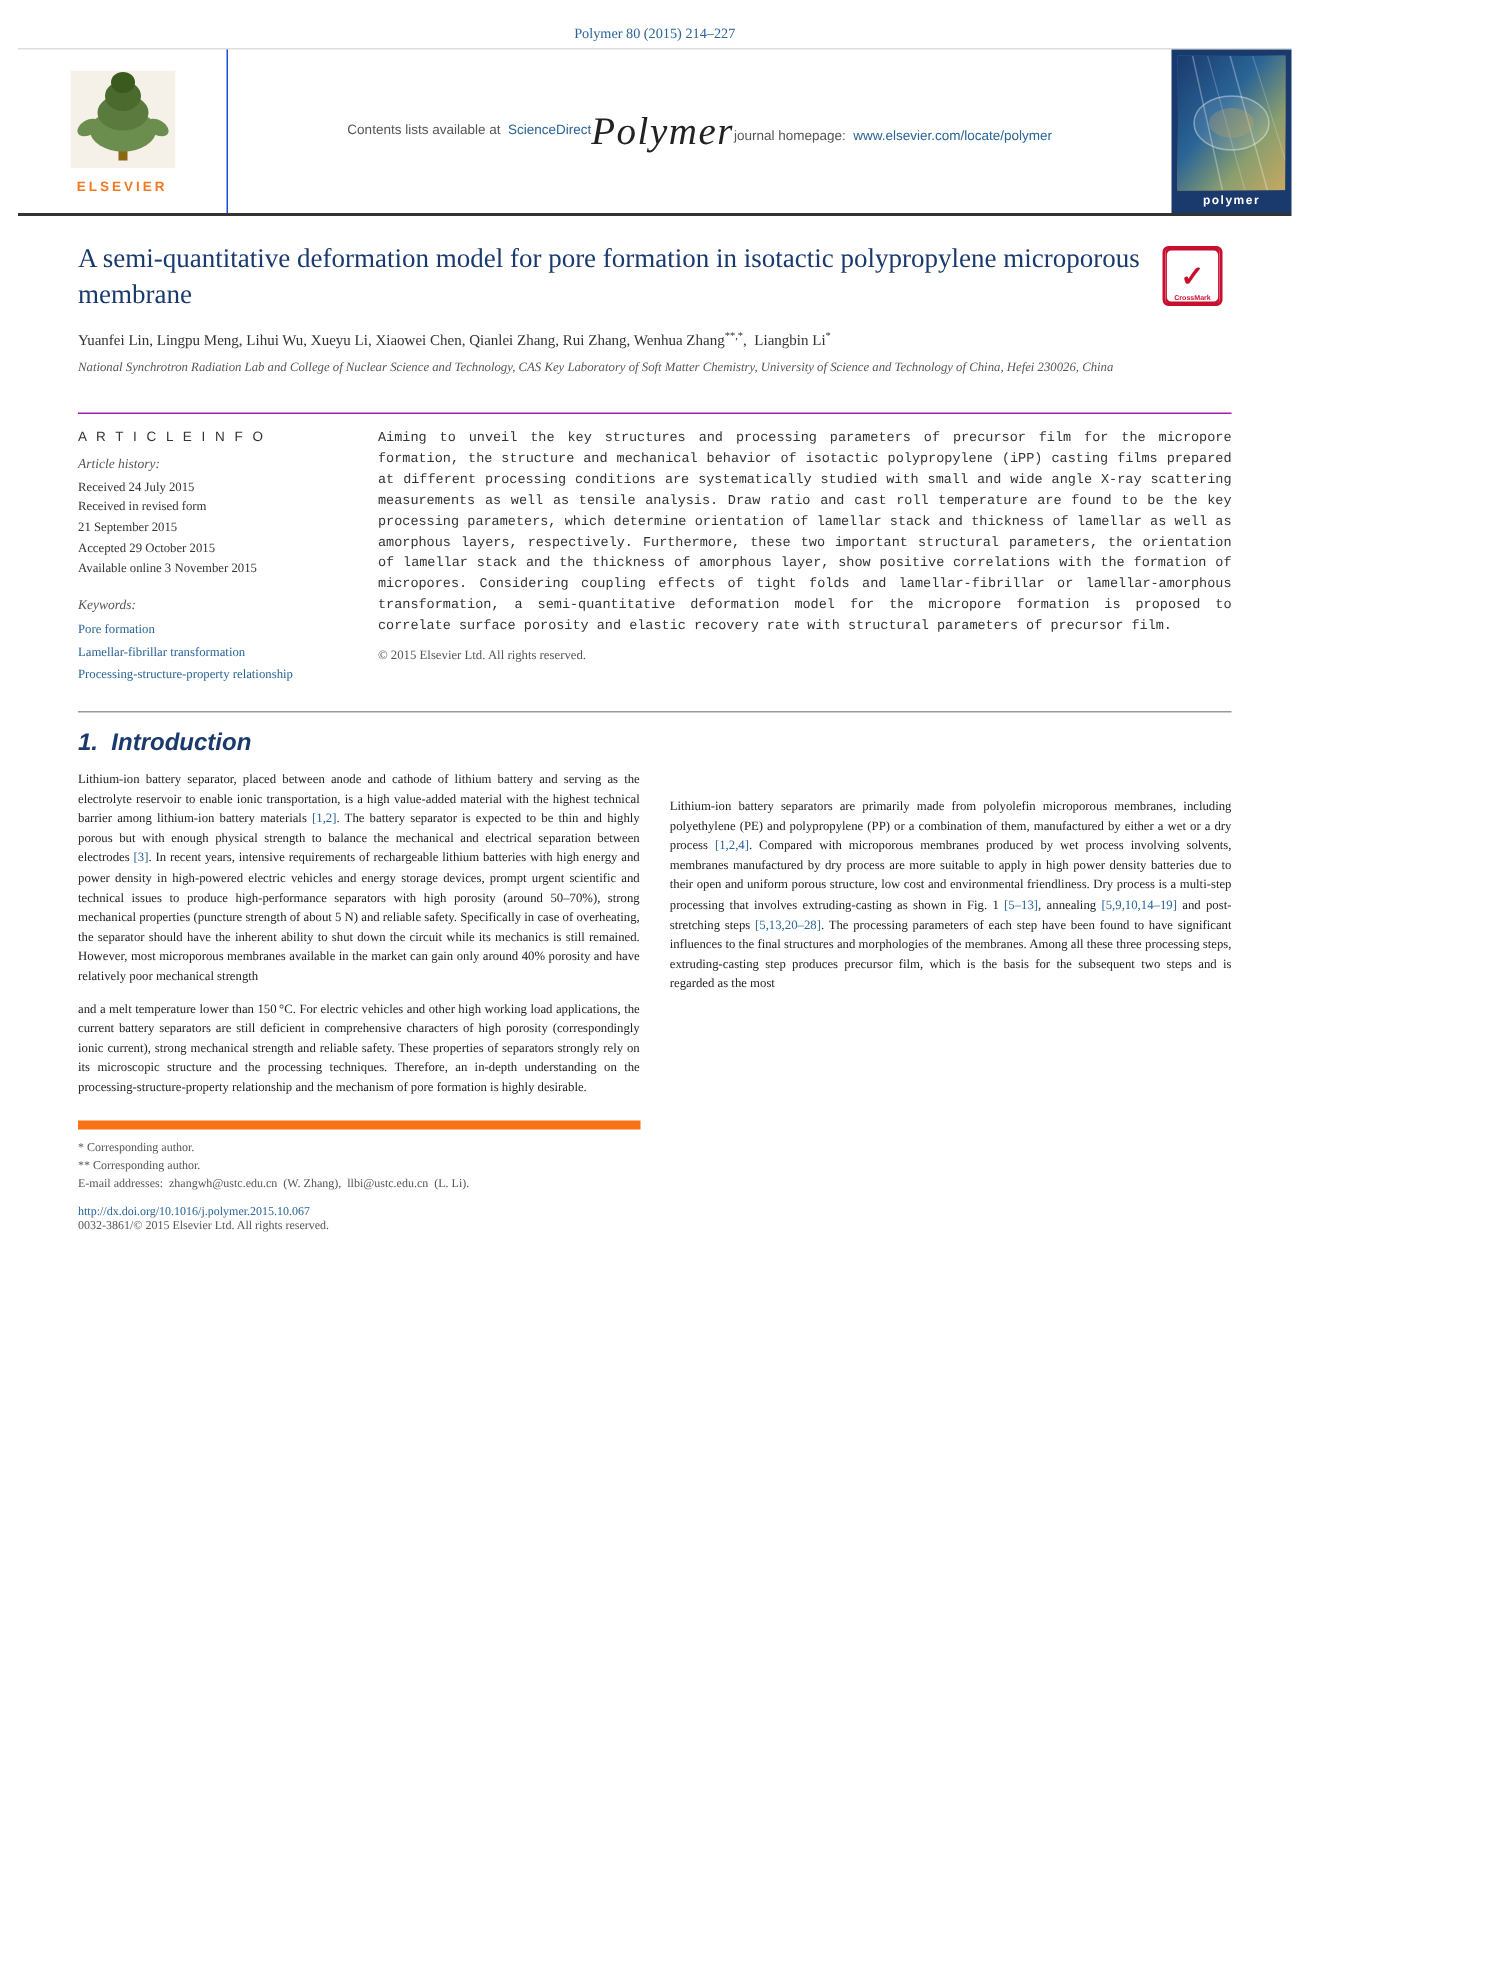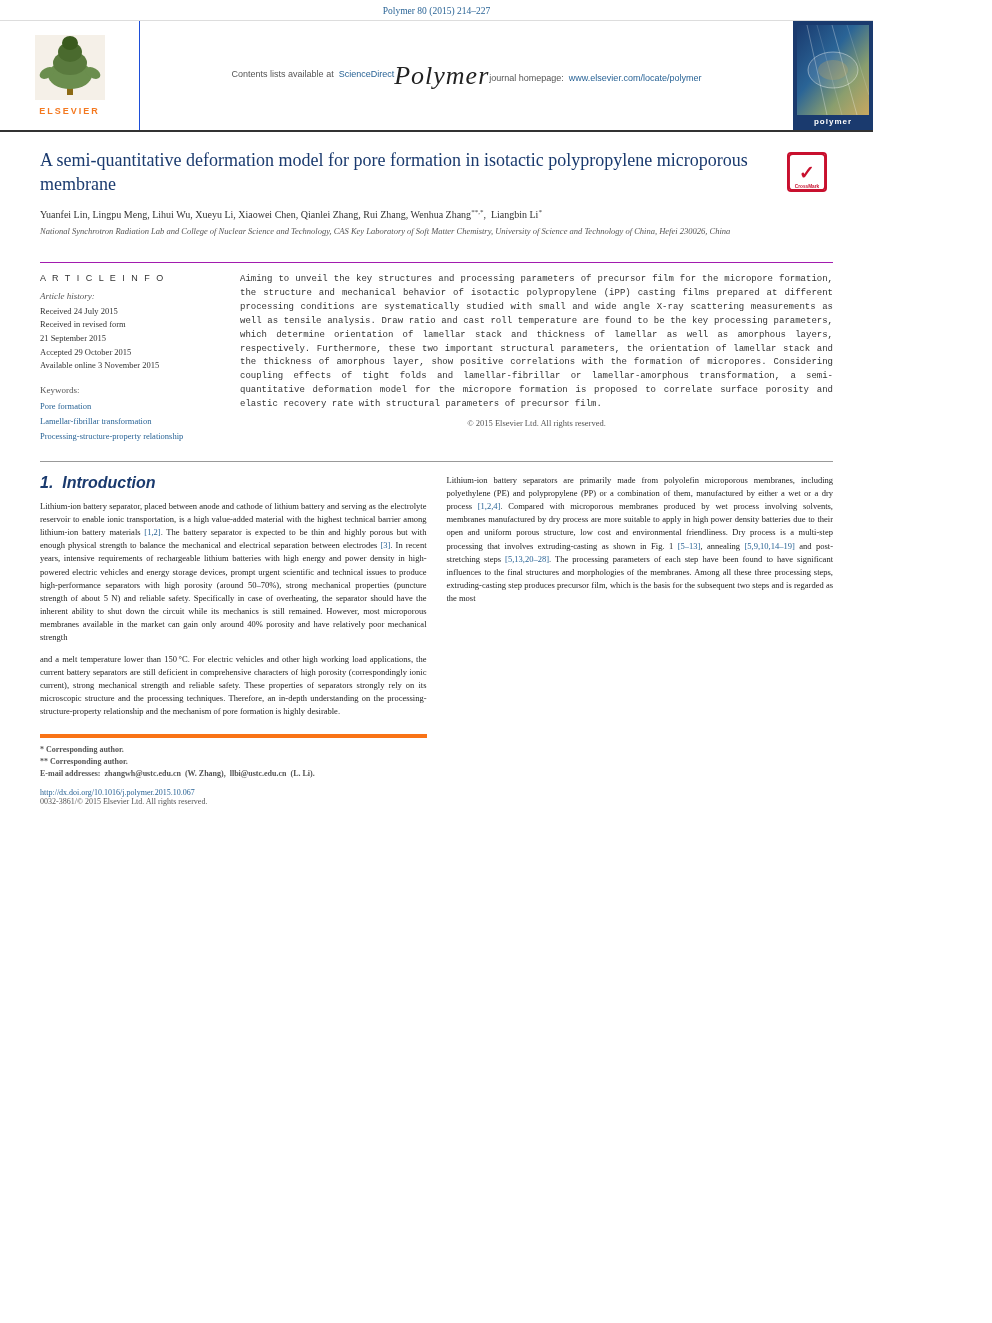--- a/index.html
+++ b/index.html
@@ -9,21 +9,21 @@
       font-size: 10px;
       color: #000;
       width: 992px;
       min-height: 1323px;
     }
 
     .page-wrapper {
       width: 873px;
       min-height: 1323px;
       background: #fff;
-      padding: 0;
+      padding: 12px;
     }
 
     
     .top-citation-bar {
       text-align: center;
       padding: 6px 0 4px 0;
       font-size: 9.5px;
       color: #2a6496;
       border-bottom: 1px solid #ddd;
     }
@@ -233,20 +233,21 @@
       color: #333;
       line-height: 1.6;
     }
 
     .keywords-section {
       margin-top: 12px;
     }
 
     .keywords-label {
       font-size: 9px;
+      font-style: italic;
       color: #555;
       margin-bottom: 4px;
     }
 
     .keyword-item {
       font-size: 8.5px;
       color: #2a6496;
       line-height: 1.8;
     }
 
@@ -254,21 +255,21 @@
       font-size: 9px;
       line-height: 1.55;
       color: #333;
       text-align: justify;
       font-family: Liberation Mono, monospace;
     }
 
     .copyright-line {
       font-size: 8.5px;
       color: #555;
-      text-align: center;
+      text-align: left;
       margin-top: 6px;
     }
 
     .divider-thick {
       border: none;
       border-top: 1.5px solid #999;
       margin: 12px 0;
     }
 
     
@@ -276,20 +277,21 @@
       display: flex;
       gap: 20px;
     }
 
     .body-left {
       flex: 1;
     }
 
     .body-right {
       flex: 1;
+      margin-top: 44px;
     }
 
     .section-heading {
       font-size: 16px;
       font-family: Arial, sans-serif;
       font-weight: bold;
       color: #1a3a6e;
       margin-bottom: 8px;
       font-style: italic;
     }
@@ -301,24 +303,23 @@
       text-align: justify;
       margin-bottom: 8px;
     }
 
     .body-text a, .ref-link {
       color: #2a6496;
       text-decoration: none;
     }
 
     .footnotes-area {
-      border-top: 4px solid #f97316;
+      border-top: 6px solid #f97316;
       margin-top: 16px;
       padding-top: 6px;
-      font-weight: bold;
     }
 
     .footnote-text {
       font-size: 8px;
       color: #555;
       line-height: 1.5;
     }
 
     .doi-line {
       font-size: 8px;

